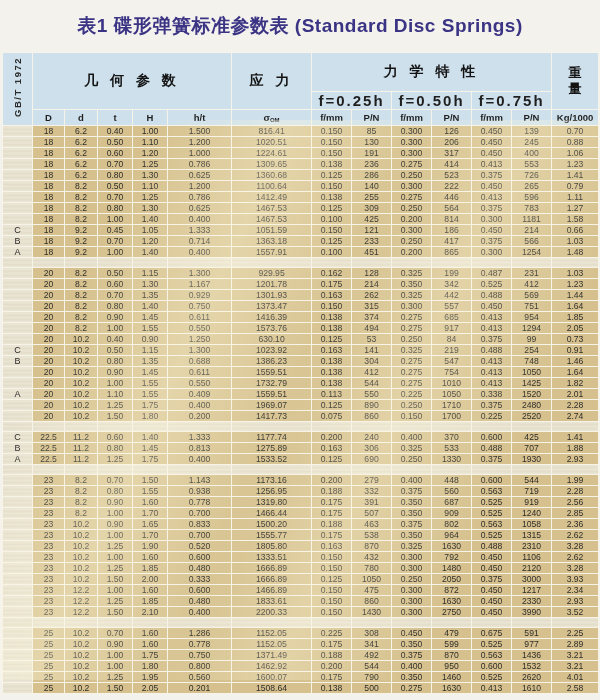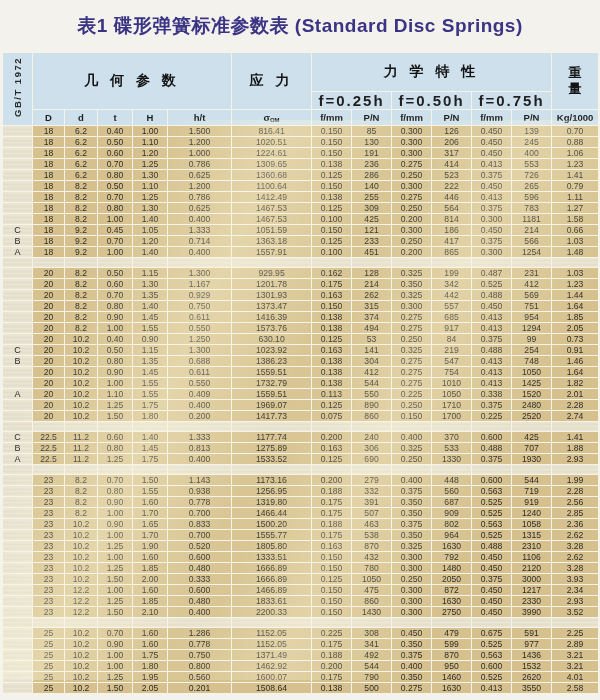--- a/index.html
+++ b/index.html
@@ -943,21 +943,21 @@
             <td>10.2</td>
             <td>1.50</td>
             <td>2.05</td>
             <td>0.201</td>
             <td>1508.64</td>
             <td>0.138</td>
             <td>500</td>
             <td>0.275</td>
             <td>1630</td>
             <td>0.413</td>
-            <td>3550</td>
+            <td>1610</td>
             <td>2.58</td>
           </tr>
         </tbody>
     </table>
   </div>
 
   <div class="watermark"></div>
 </div>
 
 </body></html>

